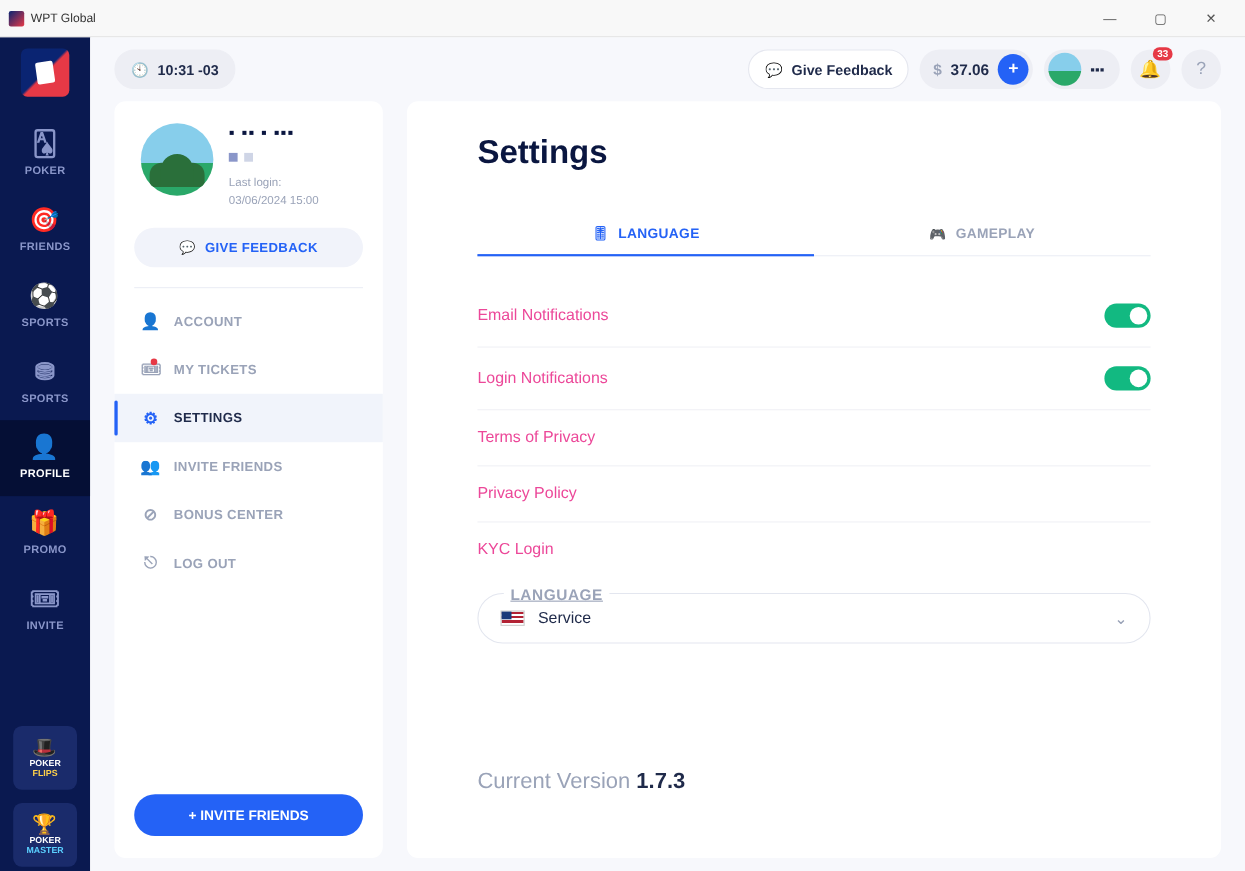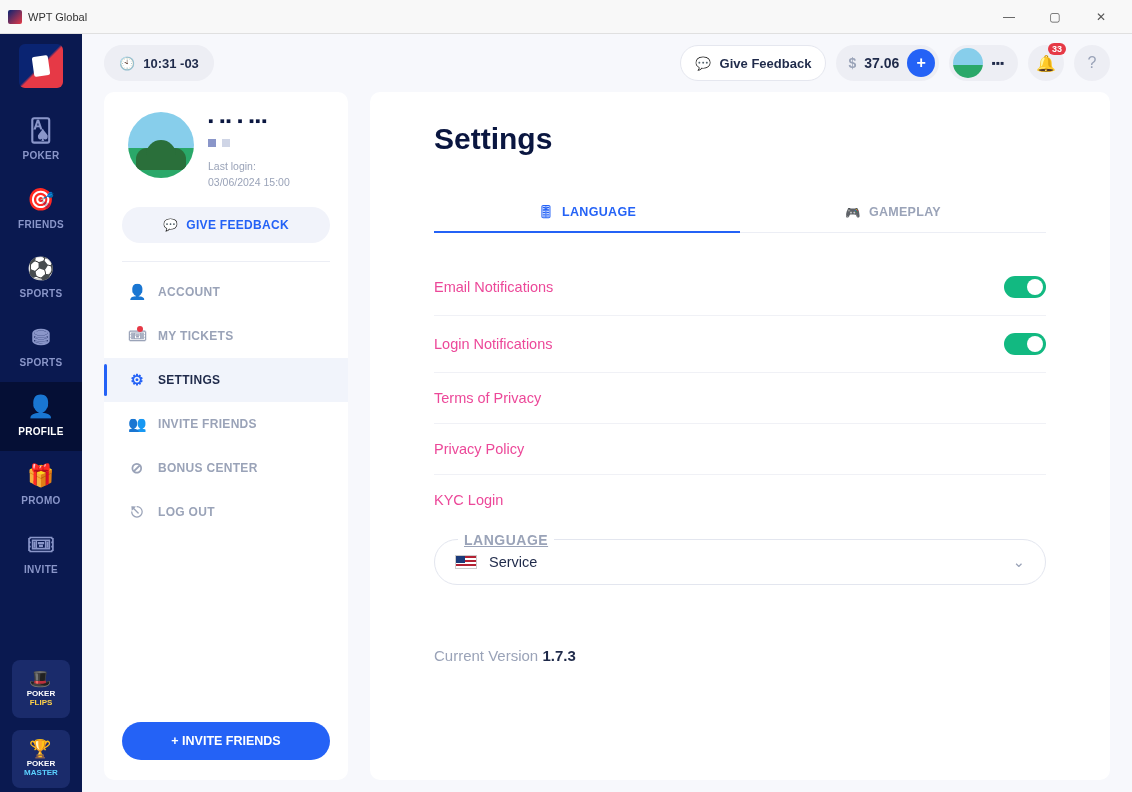--- a/index.html
+++ b/index.html
@@ -63,21 +63,21 @@
   .setting-row{display:flex;align-items:center;justify-content:space-between;padding:17px 0;border-bottom:1px solid #f0f1f6;font-size:14.5px;color:#ec4899;font-weight:500;}
   .setting-row.noborder{border-bottom:none;}
   .toggle{width:42px;height:22px;border-radius:12px;background:#12b981;position:relative;cursor:pointer;}
   .toggle::after{content:"";position:absolute;right:3px;top:3px;width:16px;height:16px;background:#fff;border-radius:50%;}
   .lang-wrap{position:relative;margin-top:14px;}
   .lang-label{position:absolute;top:-7px;left:24px;background:#fff;padding:0 6px;font-size:14px;color:#9aa3b8;font-weight:600;letter-spacing:.5px;text-decoration:underline;}
   .lang-select{border:1px solid #e3e6ef;border-radius:26px;height:46px;display:flex;align-items:center;padding:0 20px;gap:12px;font-size:14.5px;color:#1f2a4a;cursor:pointer;}
   .lang-select .chev{margin-left:auto;color:#9aa3b8;}
   .flag-us{width:22px;height:14px;background:linear-gradient(#b22234,#b22234);background-image:repeating-linear-gradient(#b22234 0 2px,#fff 2px 4px);position:relative;border:1px solid #ccc;}
   .flag-us::before{content:"";position:absolute;left:0;top:0;width:9px;height:7px;background:#1a3a7a;}
-  .version{margin-top:62px;font-size:15px;color:#9aa3b8;}
+  .version{margin-top:114px;font-size:20px;color:#9aa3b8;}
   .version b{color:#1f2a4a;font-weight:700;}
 </style>
 </head>
 <body>
 
 <div class="titlebar">
   <div class="logo"></div>
   <div class="title">WPT Global</div>
   <div class="winbtn">—</div>
   <div class="winbtn">▢</div>

